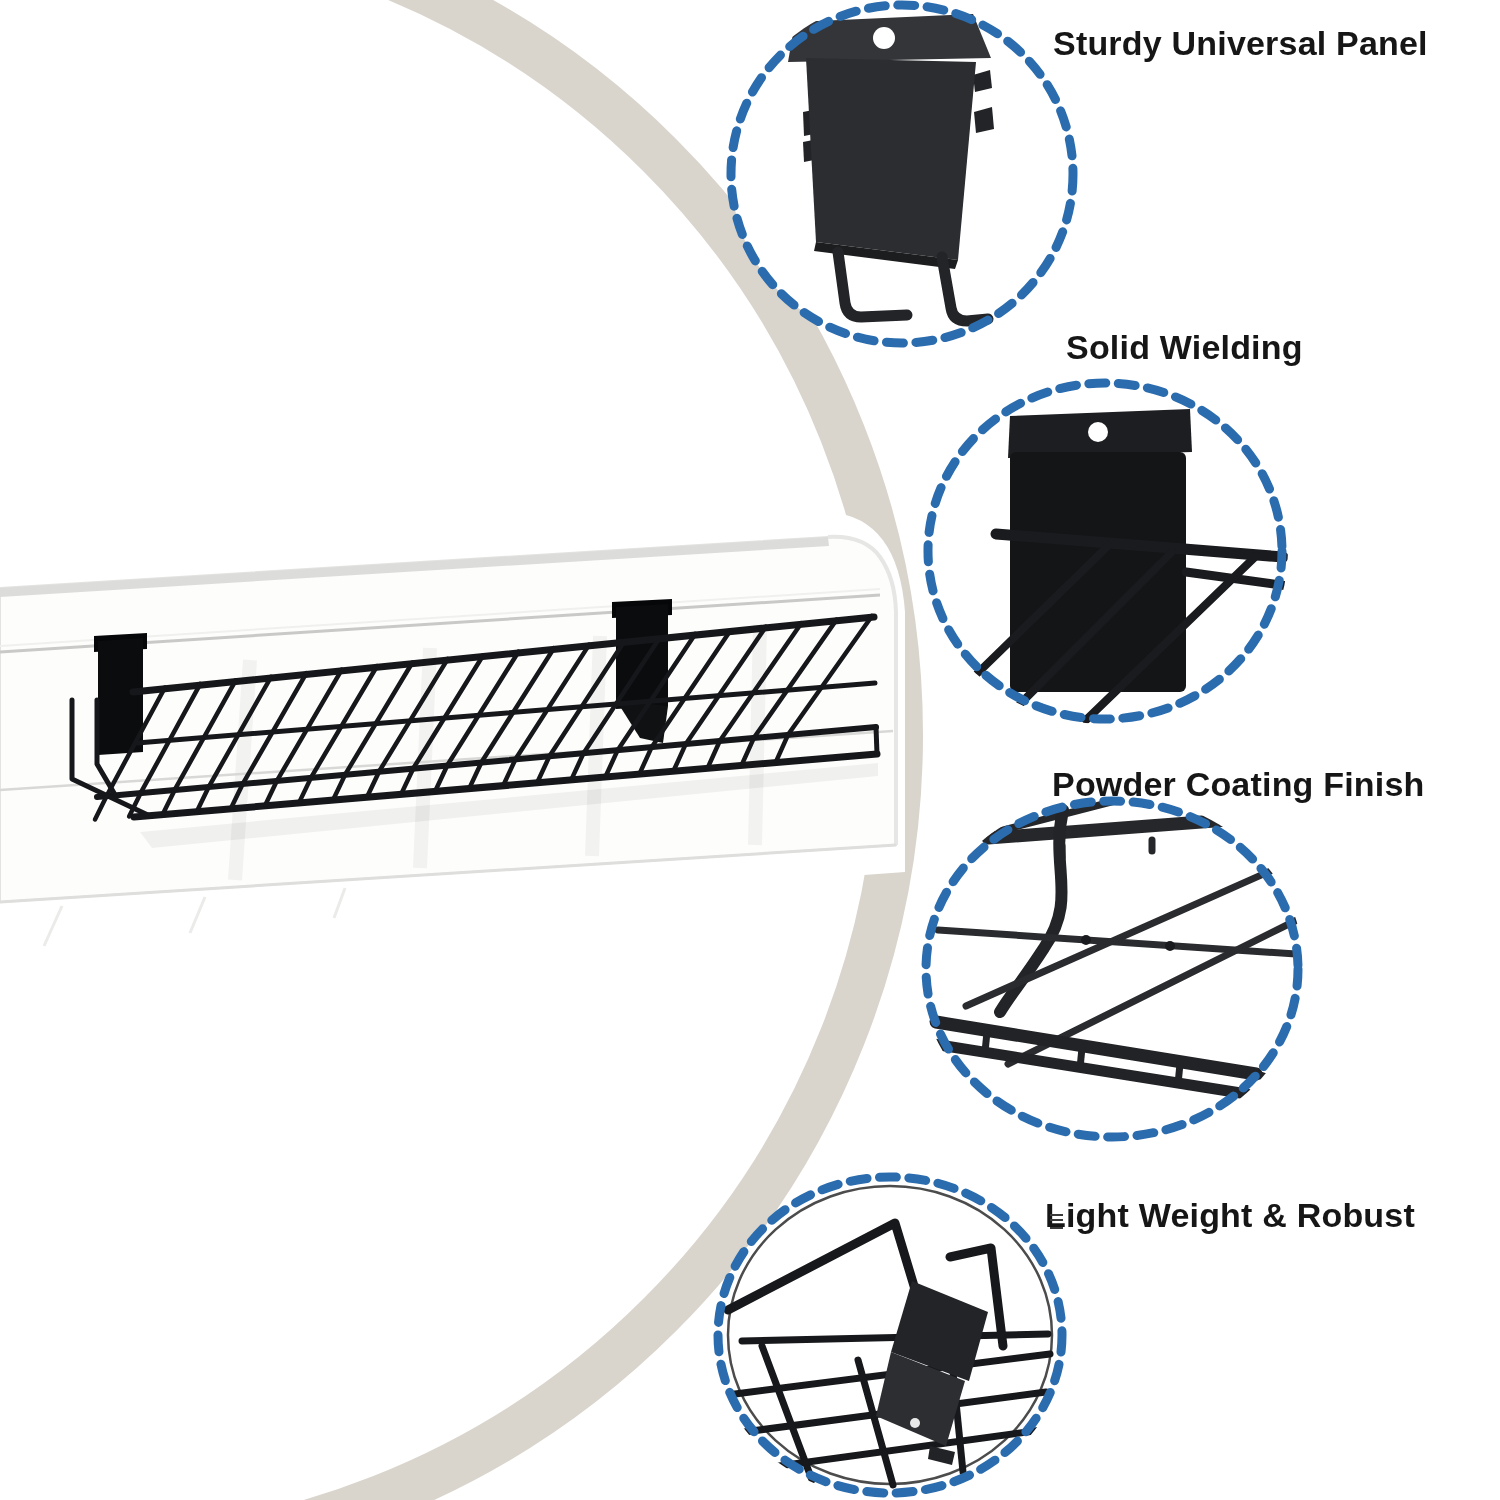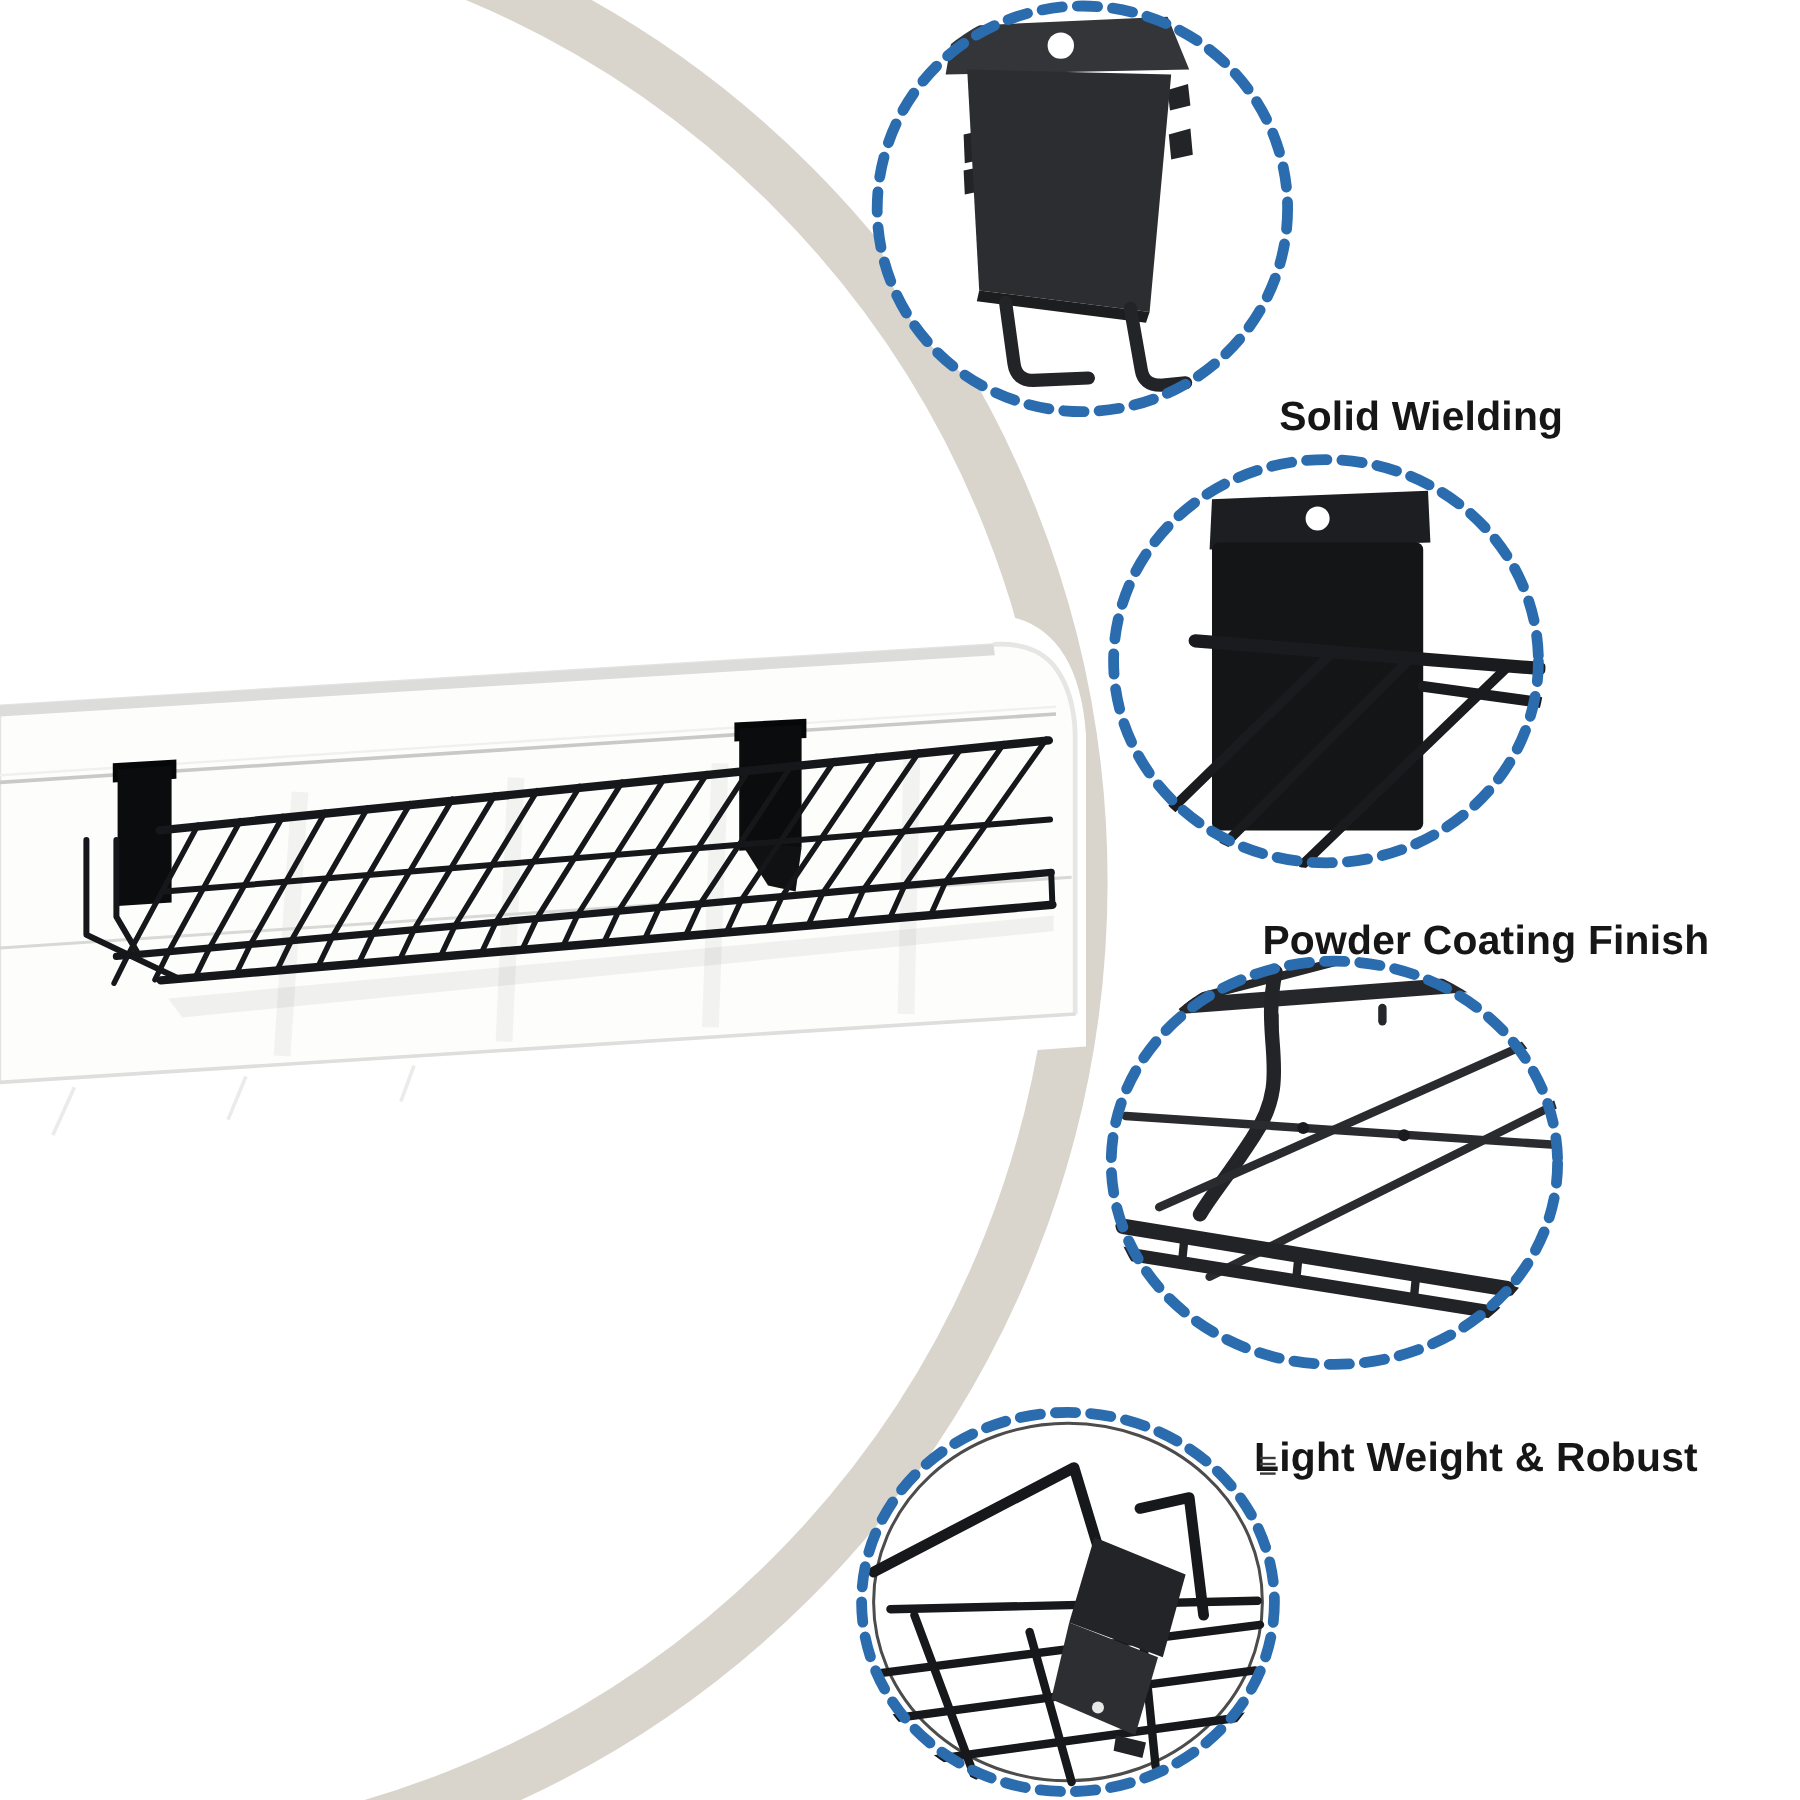--- a/index.html
+++ b/index.html
@@ -221,17 +221,18 @@
         <path d="M912,1281 L988,1312 L969,1381 L891,1352 Z" fill="#232428"></path>
         <path d="M891,1352 L965,1381 L946,1446 L876,1416 Z" fill="#2d2e32"></path>
         <path d="M930,1446 L955,1452 L952,1465 L928,1459 Z" fill="#222326"></path>
         <circle cx="915" cy="1423" r="5" fill="#e8e8e8"></circle>
       </g>
     </g>
     <ellipse cx="890" cy="1335" rx="172" ry="158" fill="none" stroke="#2b6cae" stroke-width="9" stroke-linecap="round" stroke-dasharray="17 12.5"></ellipse>
   </g>
 </svg>
 
+  <div class="callout-label" id="label-panel">Sturdy Universal Panel</div>
   <div class="callout-label" id="label-weld">Solid Wielding</div>
   <div class="callout-label" id="label-coat">Powder Coating Finish</div>
   <div class="callout-label" id="label-weight">Light Weight &amp; Robust</div>
   <div class="artifact"></div>
 </div>
 
 </body></html>

